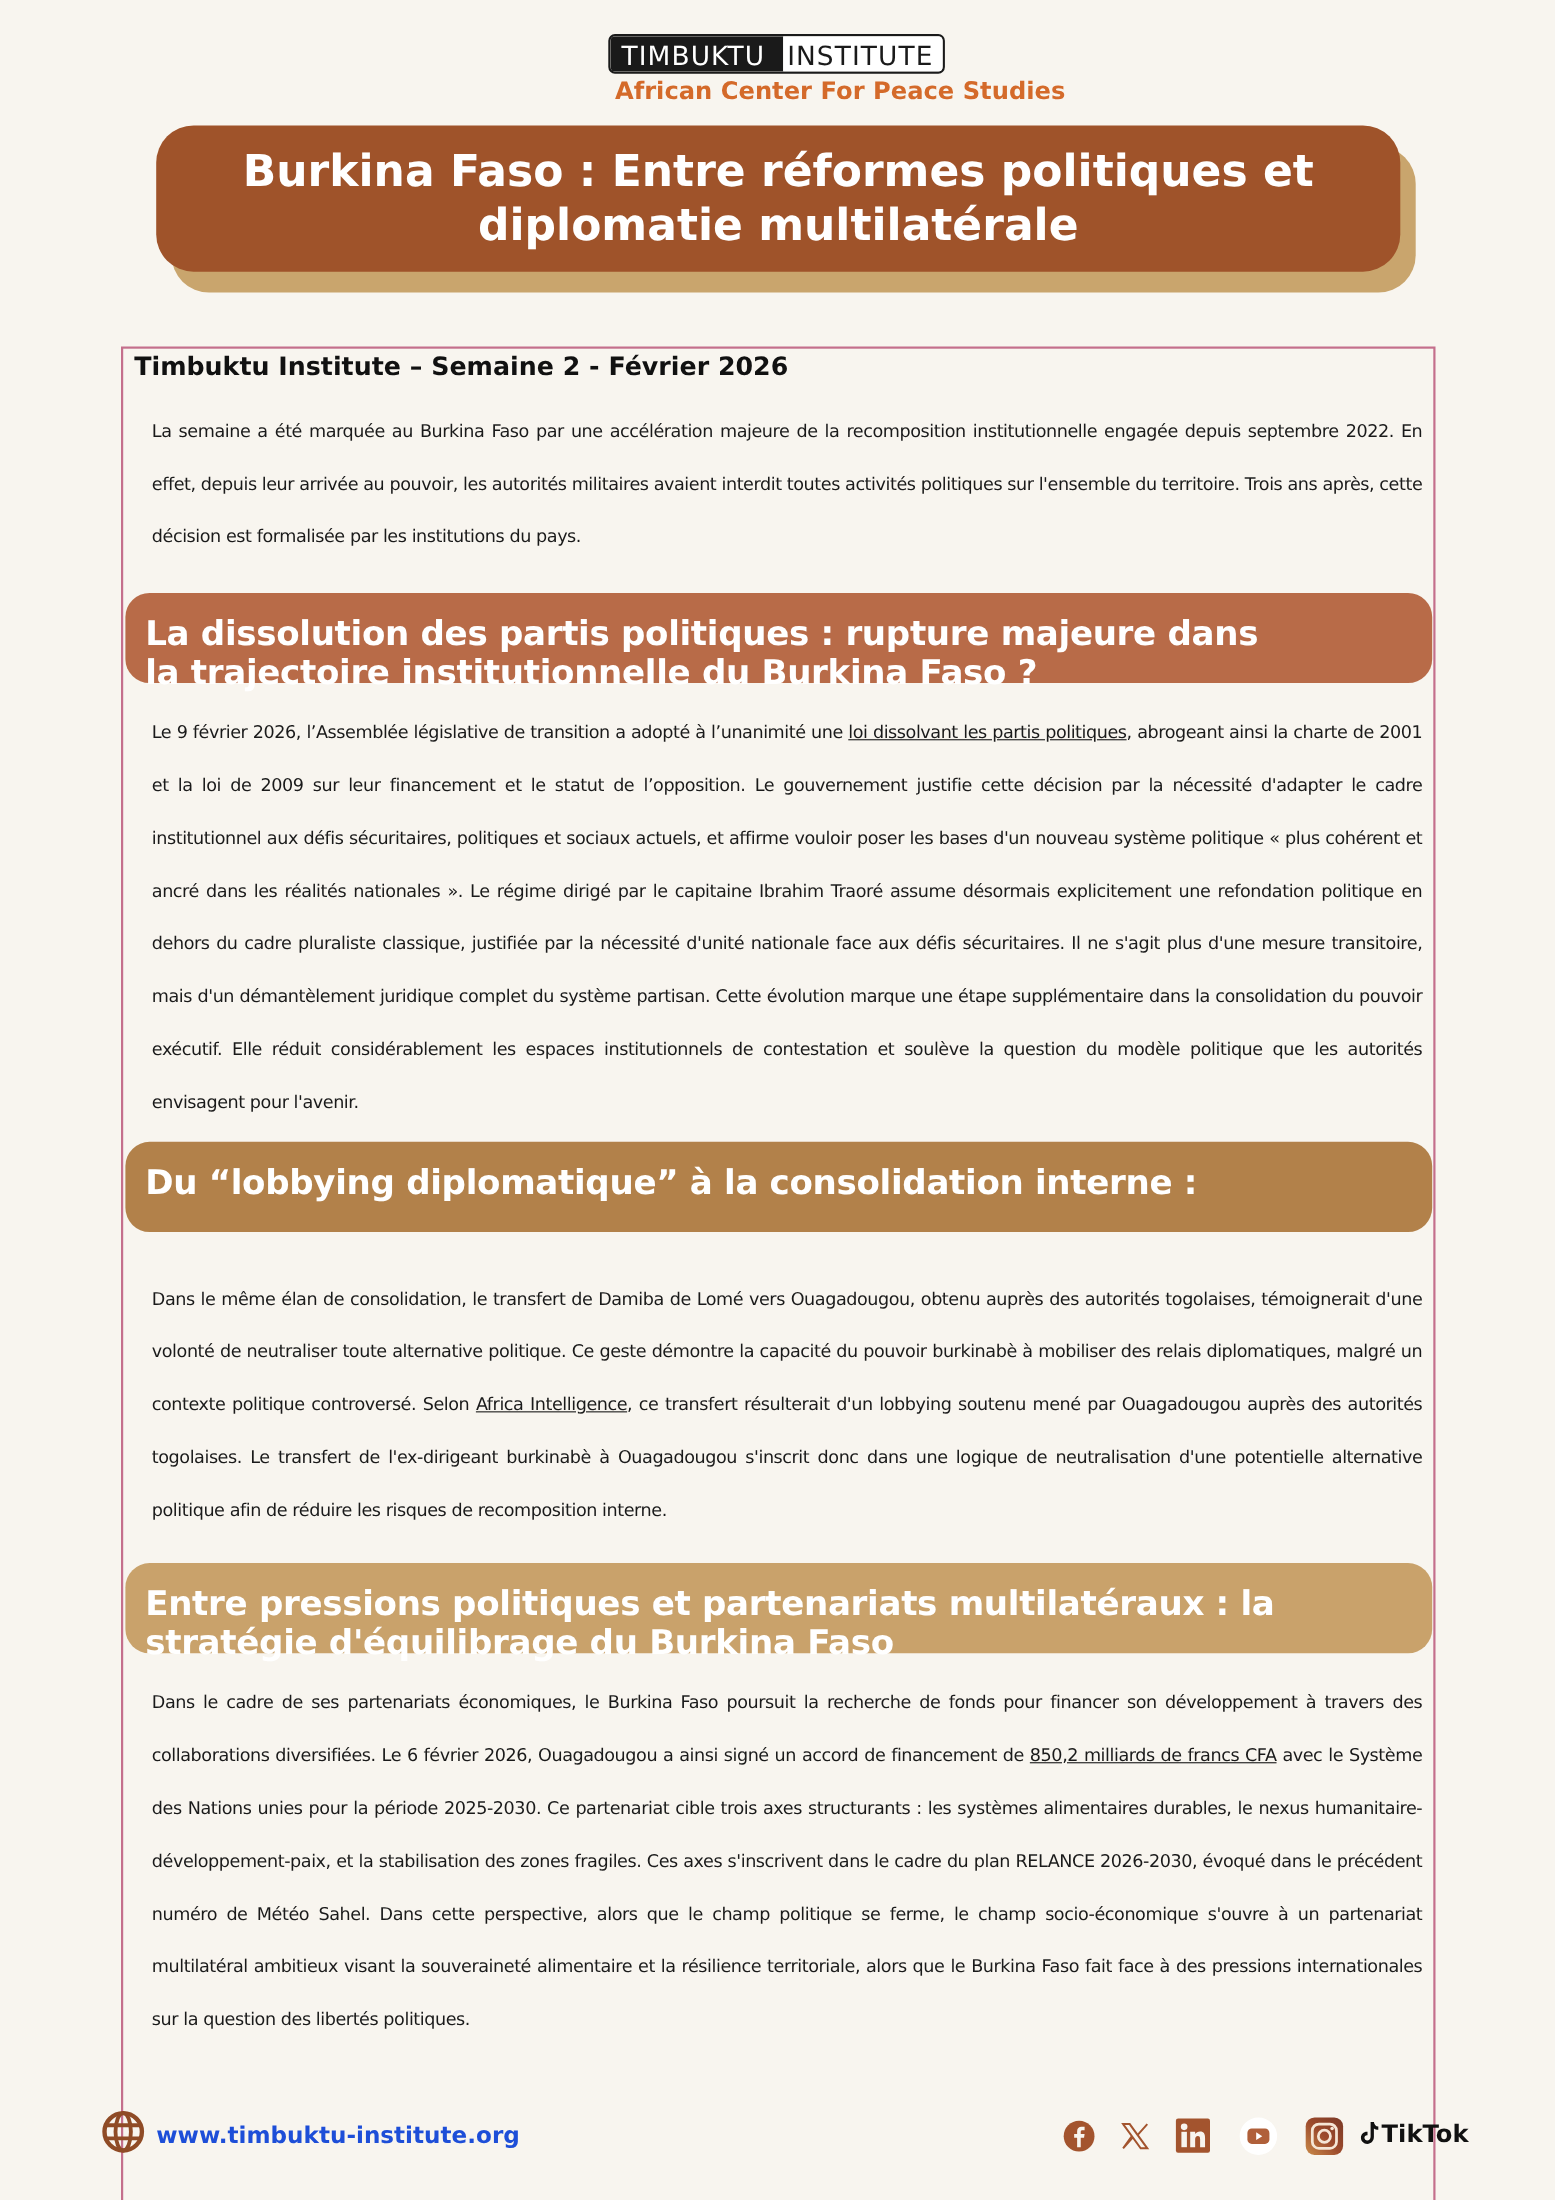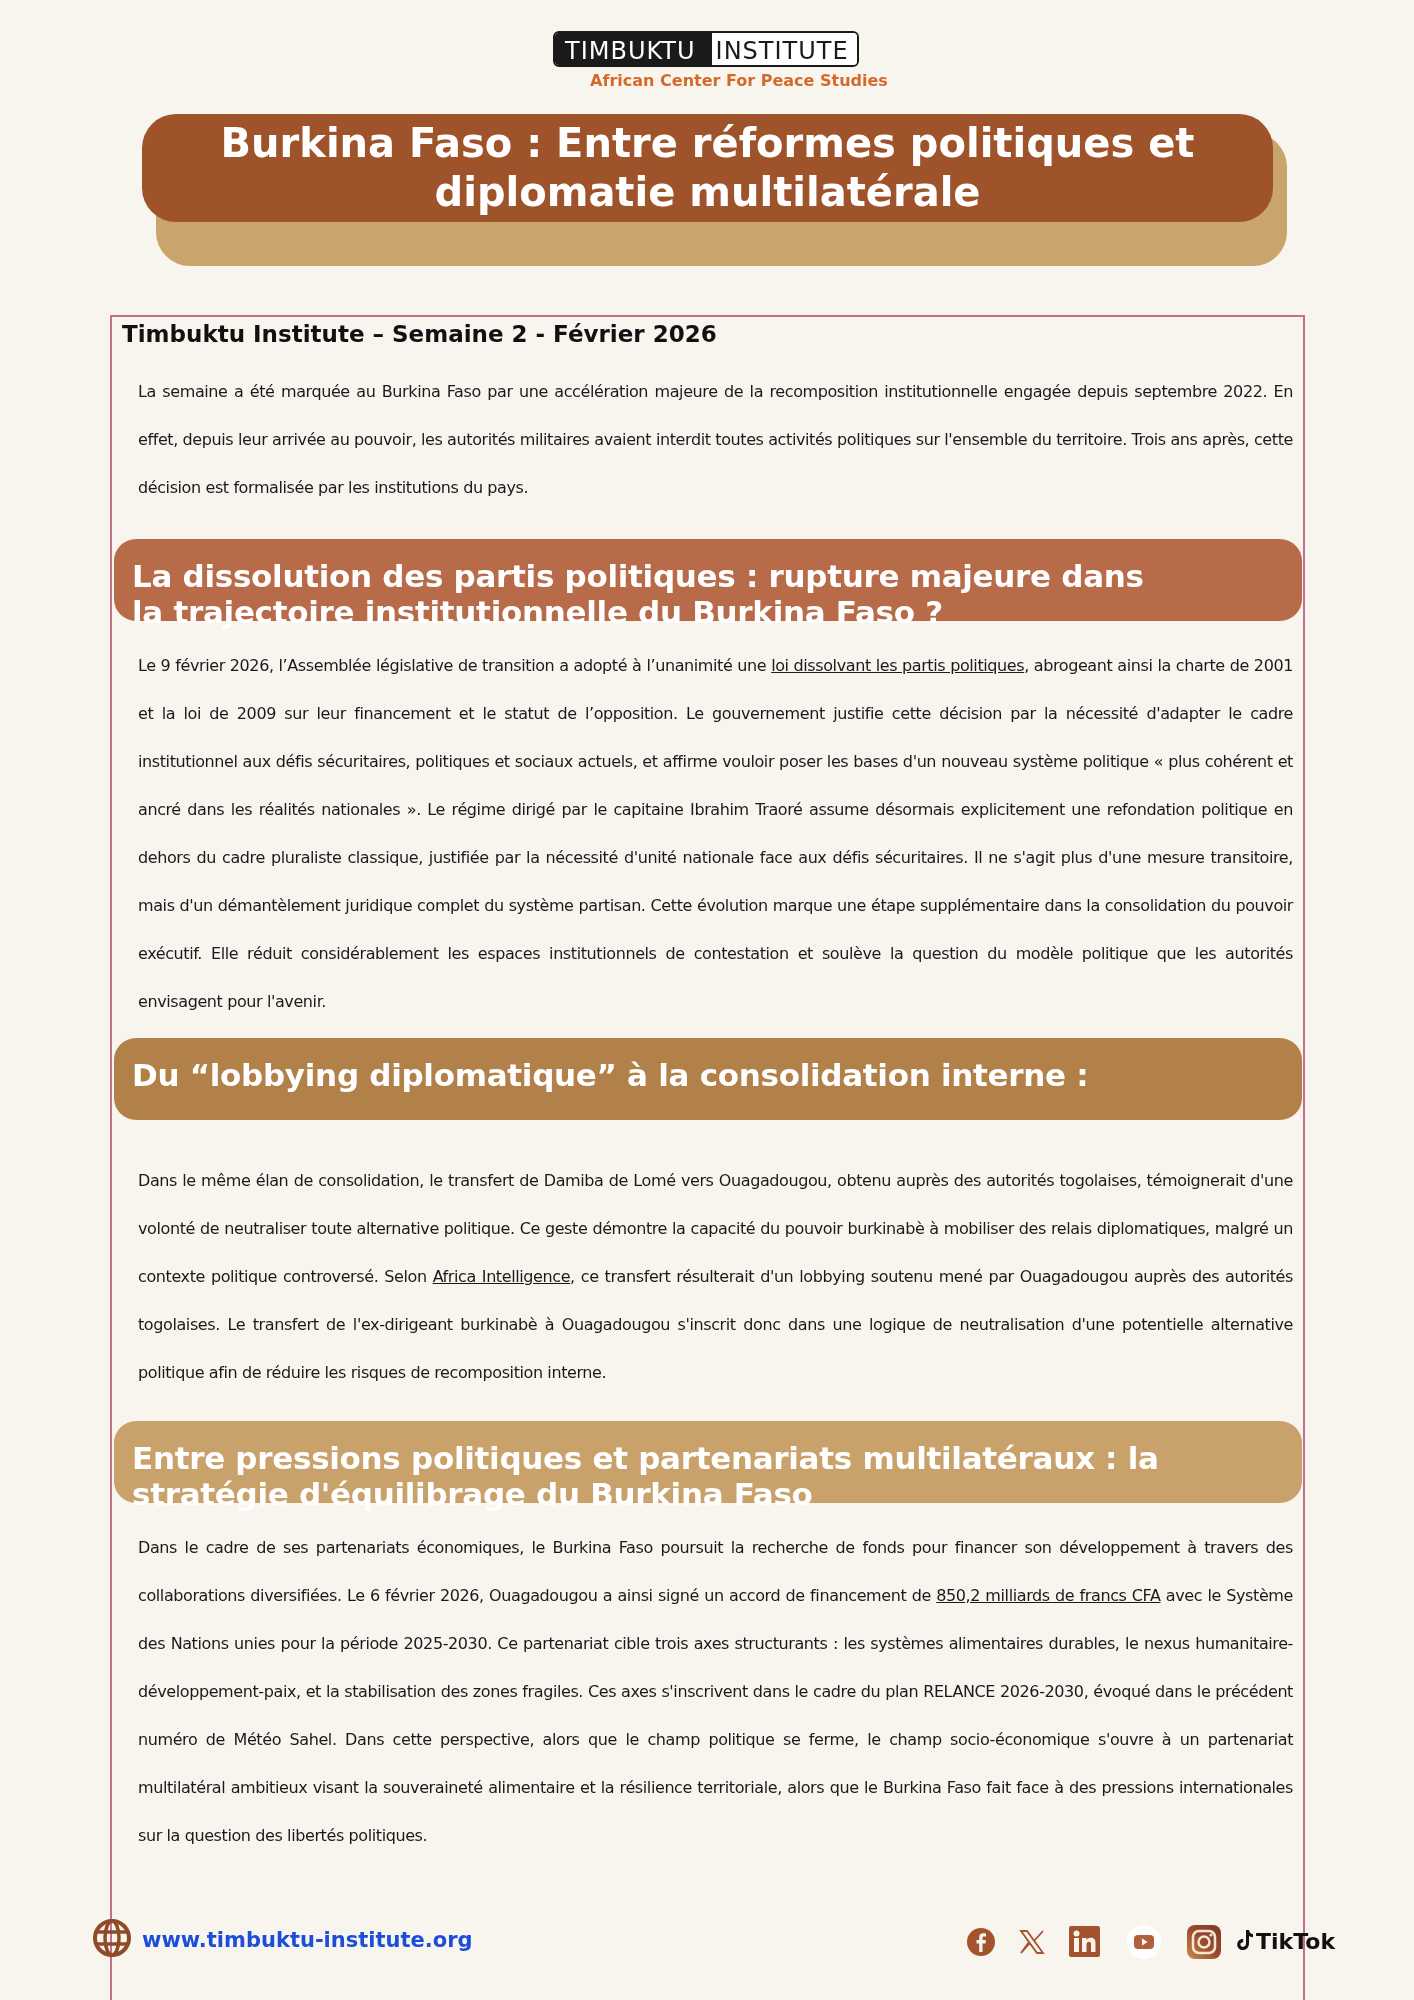--- a/index.html
+++ b/index.html
@@ -28,38 +28,38 @@
       font-family: "DejaVu Sans", sans-serif;
     }
     .logo .l2 {
       background: #fff; color: #1a1a1a;
       font-size: 24px; letter-spacing: 1px;
       padding: 4px 8px 0 4px; line-height: 28px;
       font-family: "DejaVu Sans", sans-serif;
     }
     .tagline {
       position: absolute;
-      left: 583px; top: 71px; width: 312px;
+      left: 559px; top: 71px; width: 312px;
       text-align: center;
       color: #d46a2a;
       font-weight: bold;
-      font-size: 16px;
+      font-size: 22px;
       font-family: "DejaVu Sans", sans-serif;
       white-space: nowrap;
     }
     
     .banner-shadow {
       position: absolute;
       left: 156px; top: 133px; width: 1131px; height: 133px;
       background: #c9a56d;
       border-radius: 34px;
     }
     .banner {
       position: absolute;
-      left: 142px; top: 114px; width: 1131px; height: 108px;
+      left: 142px; top: 114px; width: 1131px; height: 133px;
       background: #9f532a;
       border-radius: 34px;
       display: flex; align-items: center; justify-content: center;
       text-align: center;
     }
     .banner h1 {
       color: #fff;
       font-family: "DejaVu Sans", sans-serif;
       font-weight: bold;
       font-size: 40px;

